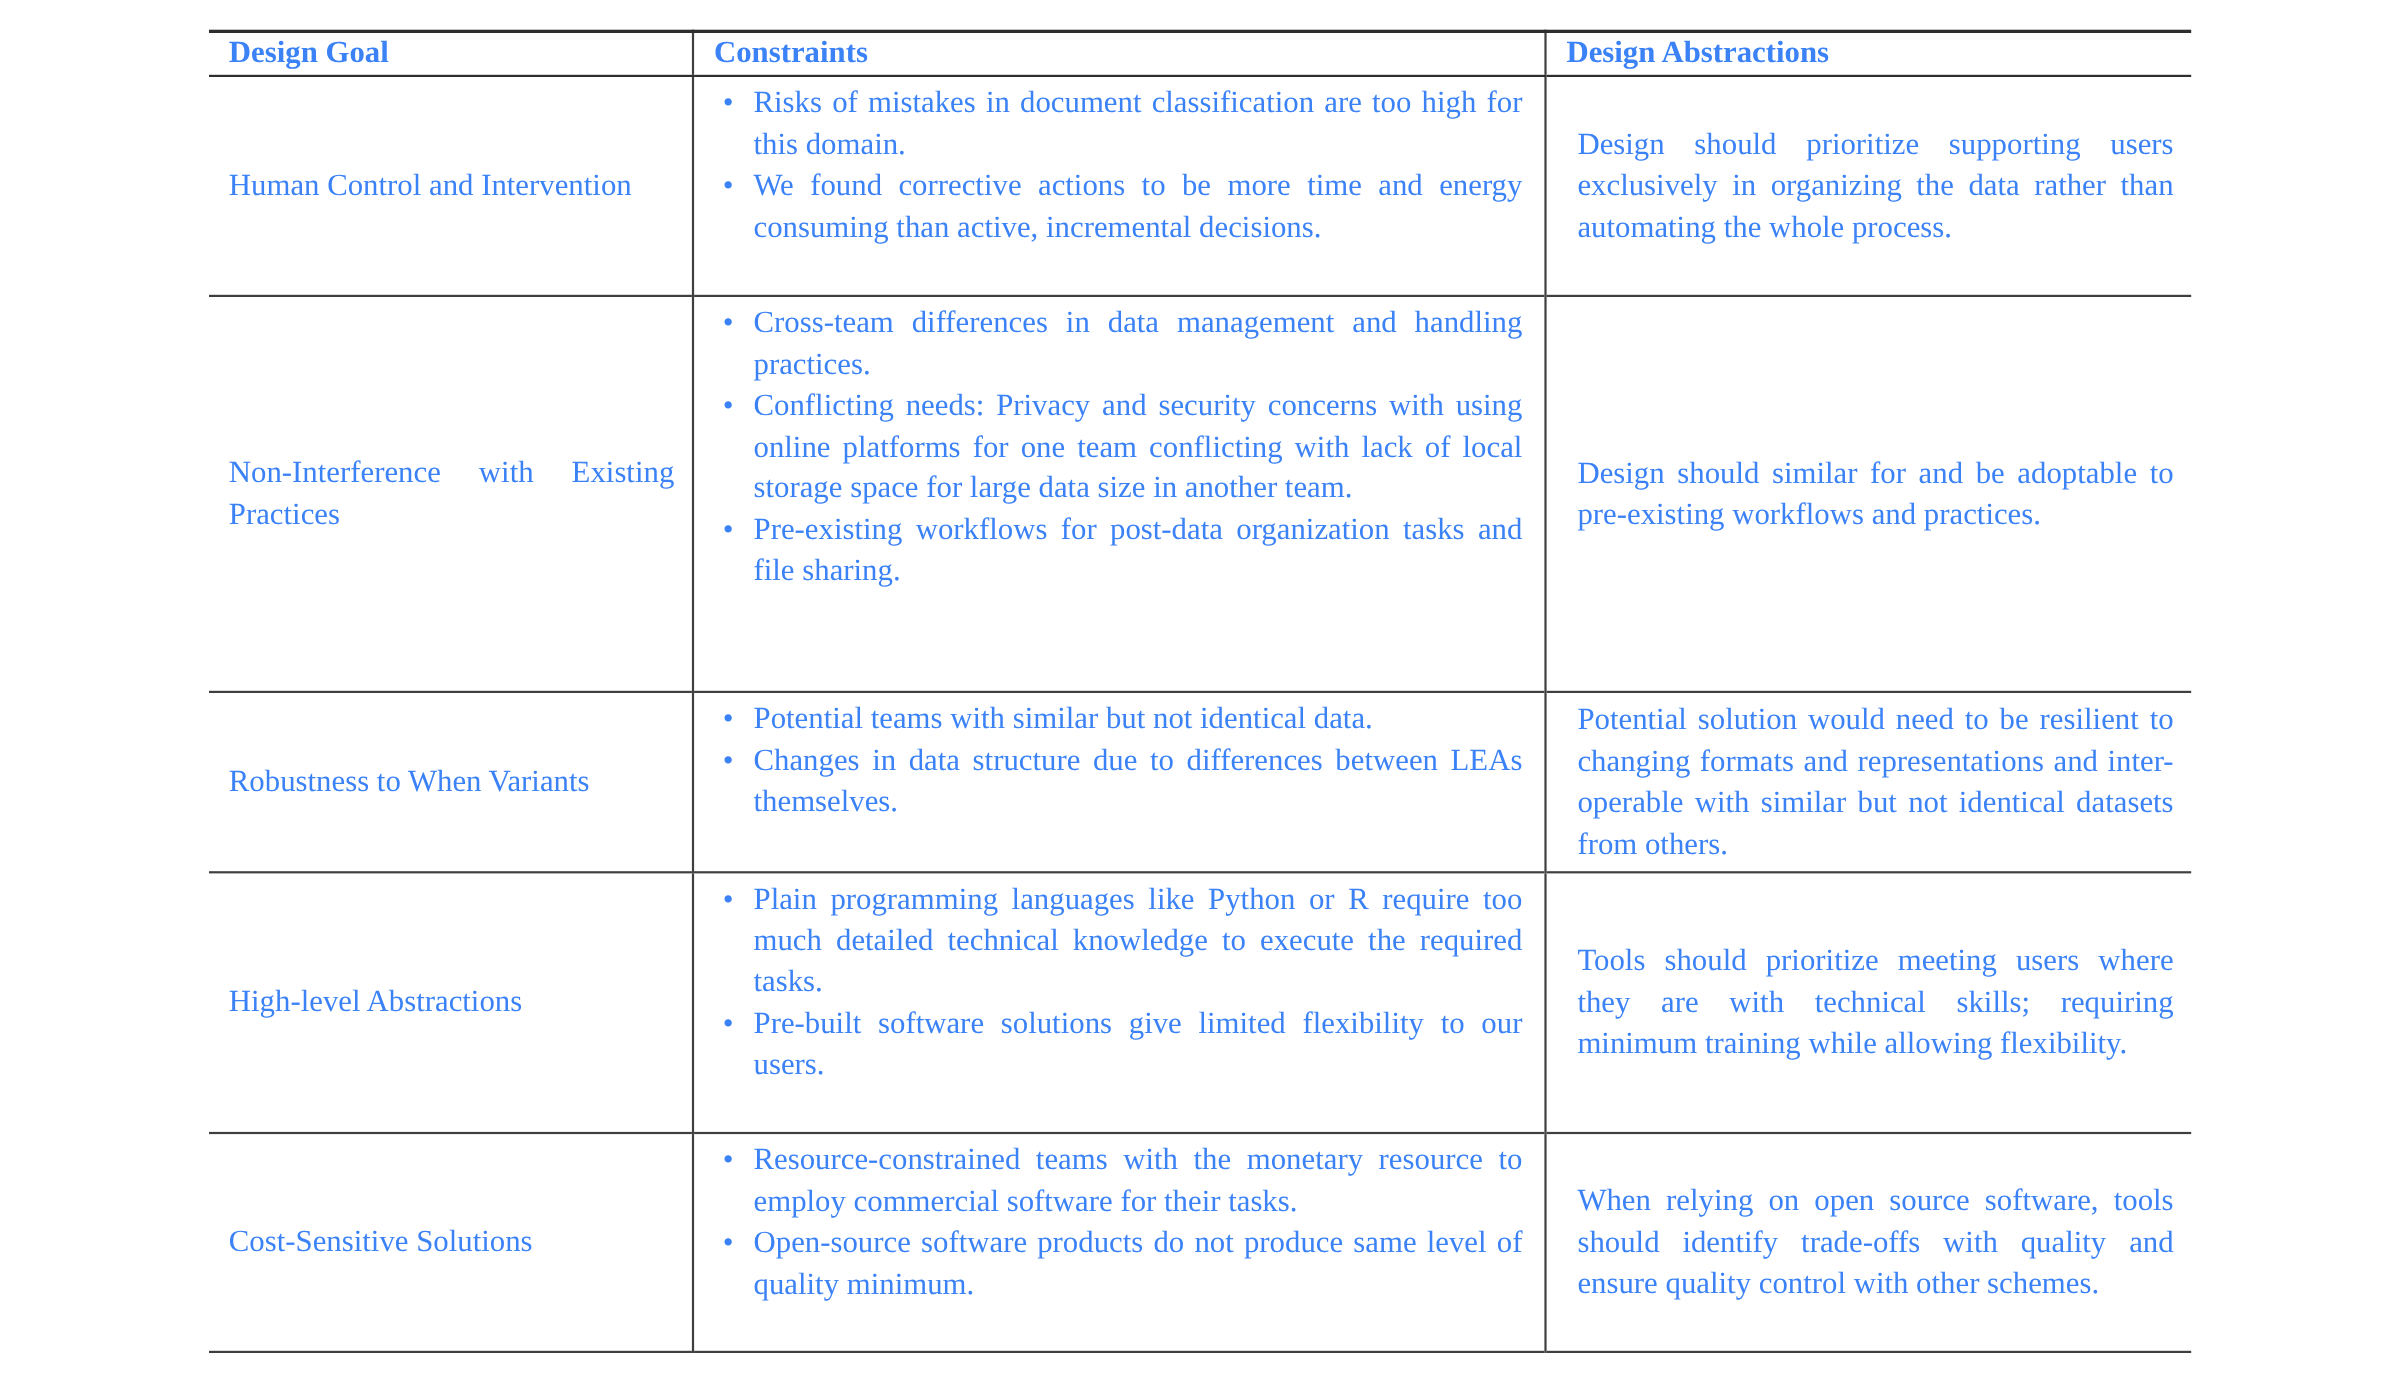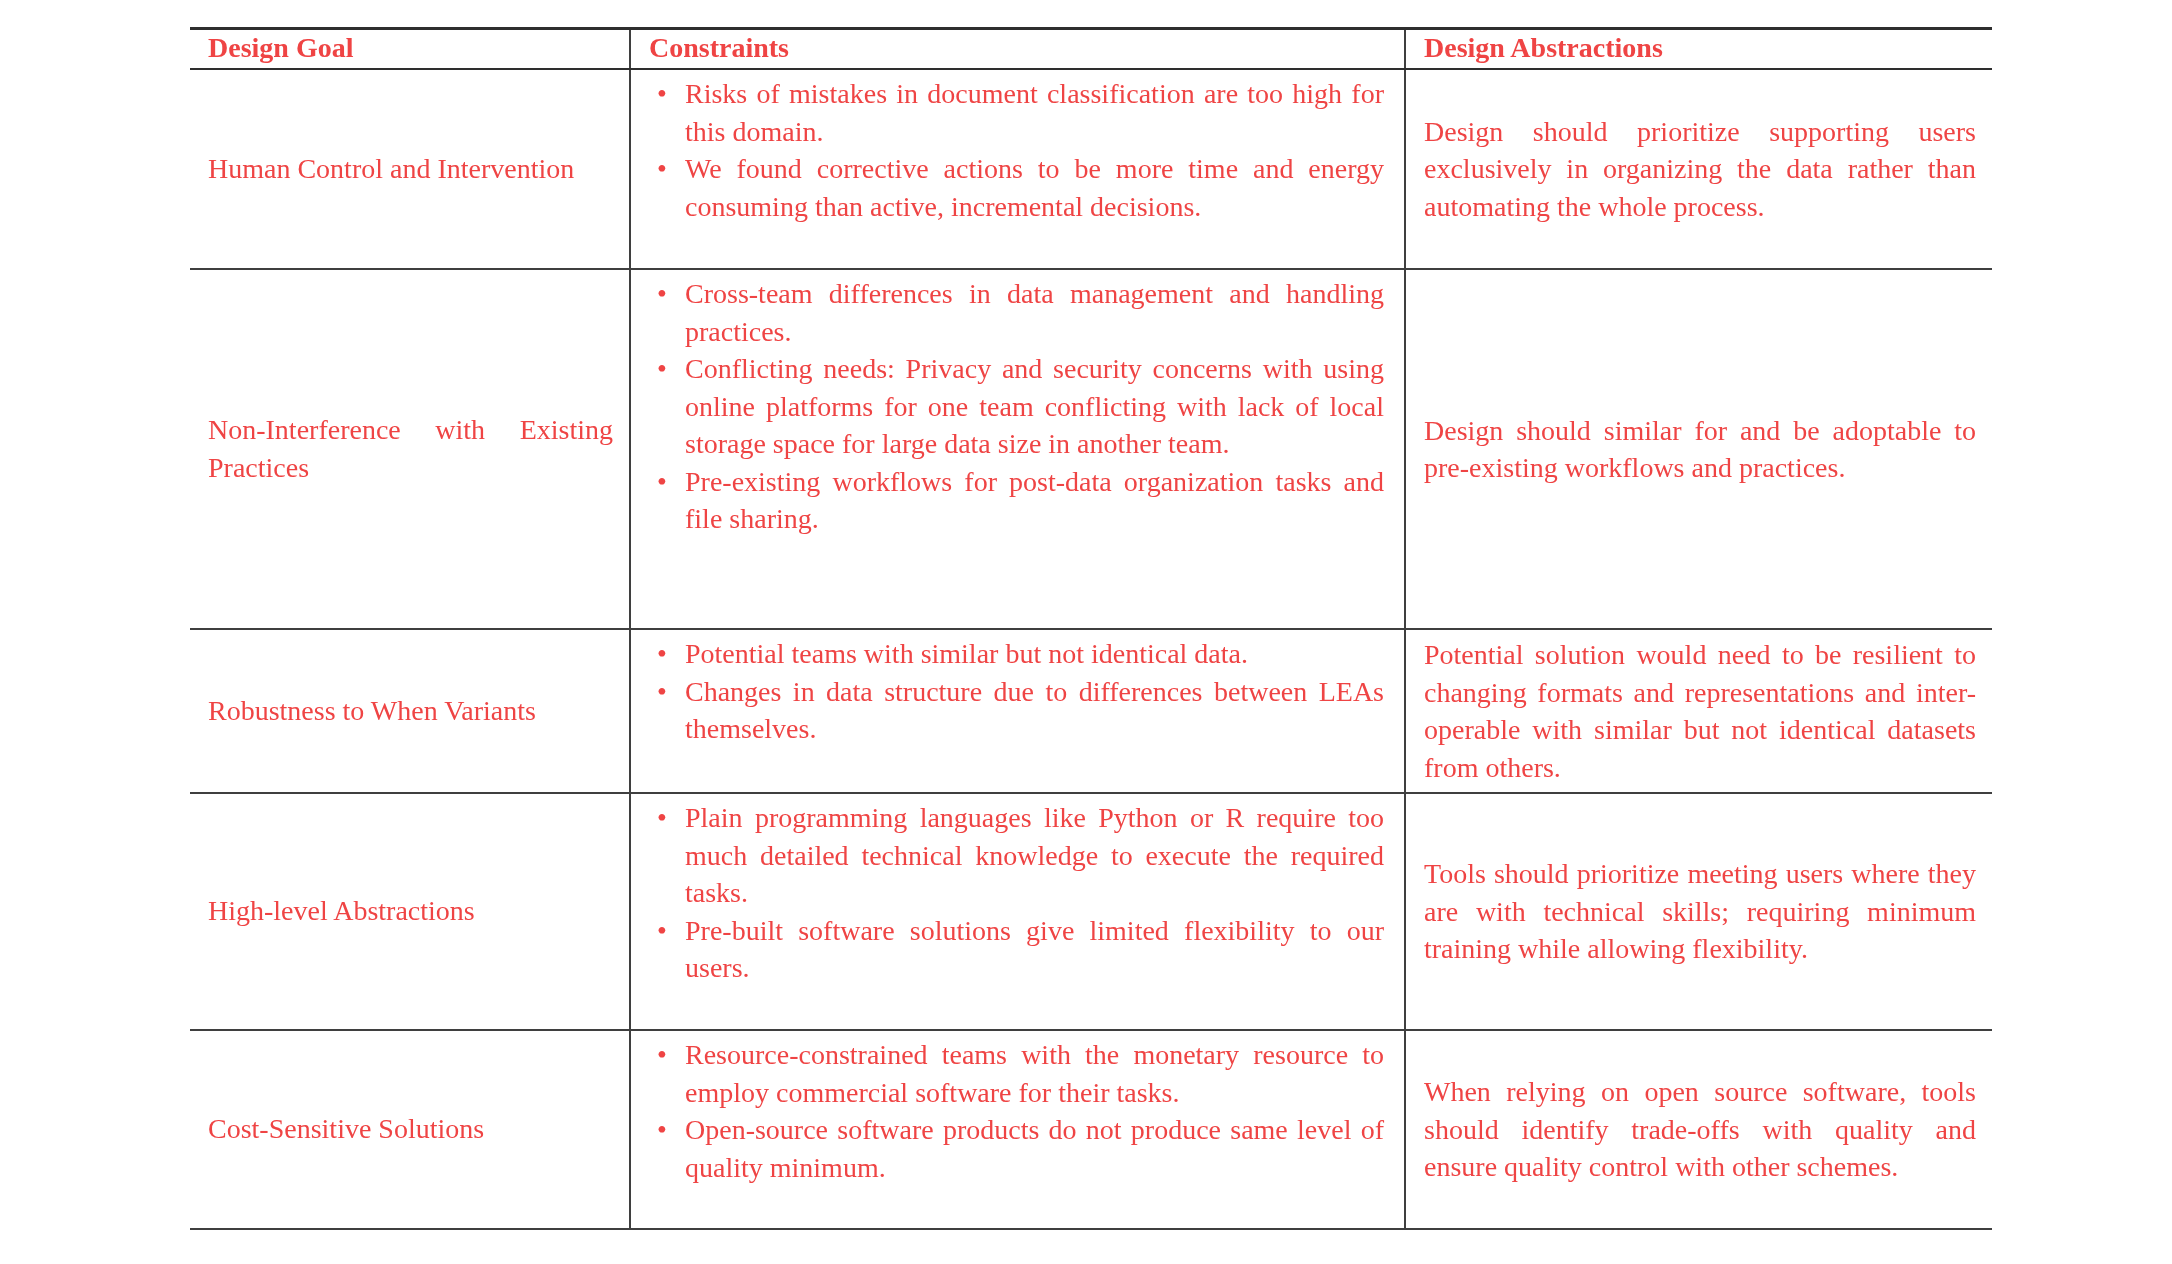--- a/index.html
+++ b/index.html
@@ -6,21 +6,21 @@
     margin: 0;
     padding: 0;
     background: #ffffff;
   }
   #canvas {
     position: relative;
     width: 2172px;
     height: 1264px;
     background: #ffffff;
     font-family: "Liberation Serif", "DejaVu Serif", serif;
-    color: #ef4444;
+    color: #3b82f6;
     overflow: hidden;
   }
   #tbl-wrap {
     position: absolute;
     left: 190px;
     top: 27px;
     width: 1802px;
   }
   table.paper-table {
     border-collapse: collapse;
@@ -56,21 +56,21 @@
     text-align: justify;
     padding: 5px 16px 6px 18px;
   }
   td.constraints-cell {
     vertical-align: top;
     padding: 5px 20px 6px 24px;
   }
   td.implication-cell {
     vertical-align: middle;
     text-align: justify;
-    padding: 6px 16px 6px 18px;
+    padding: 6px 16px 6px 28px;
   }
   ul.constraints-list {
     list-style: none;
     margin: 0;
     padding: 0;
   }
   ul.constraints-list li {
     position: relative;
     padding-left: 30px;
     text-align: justify;

